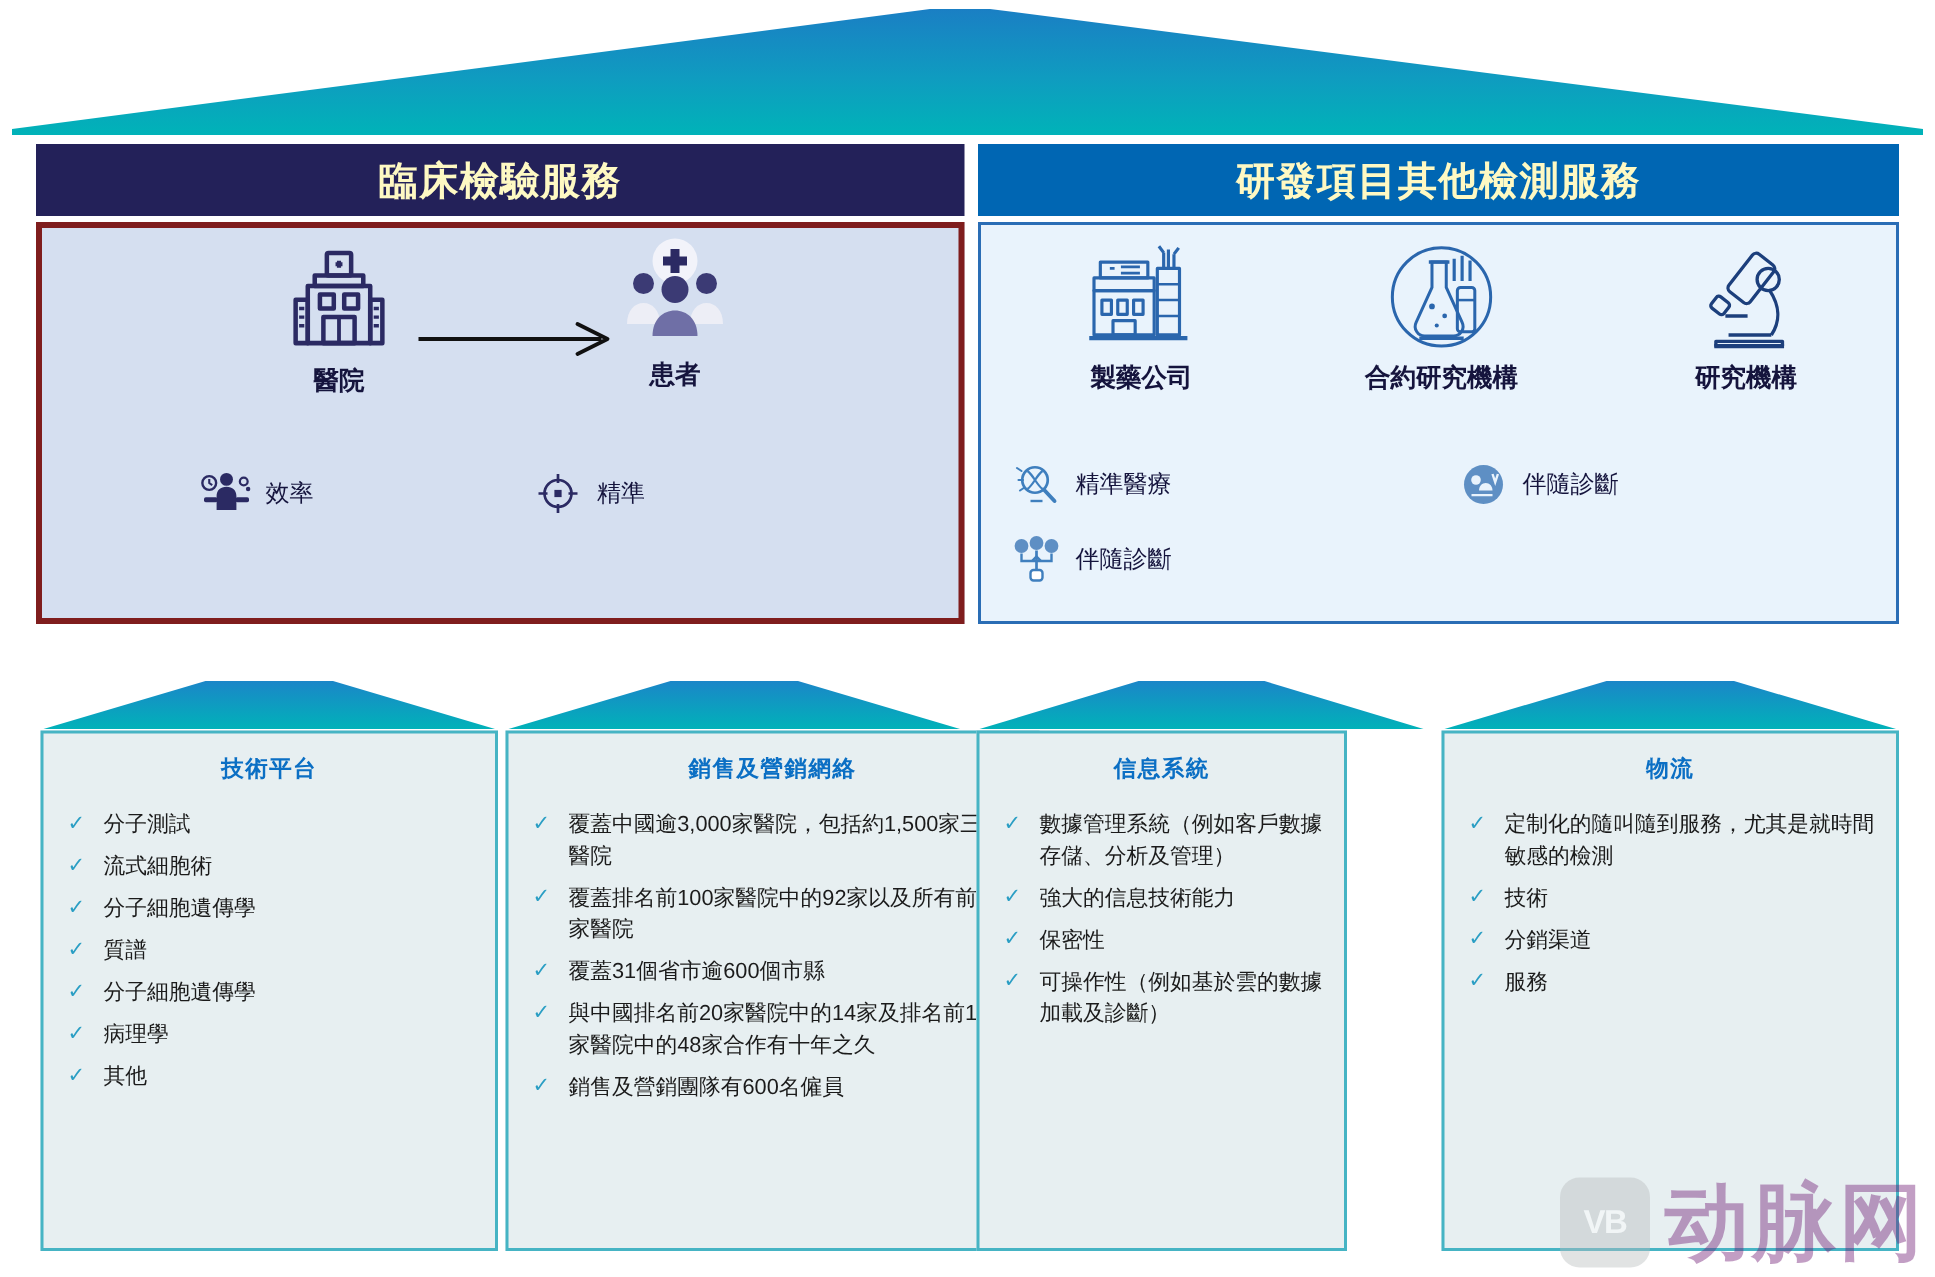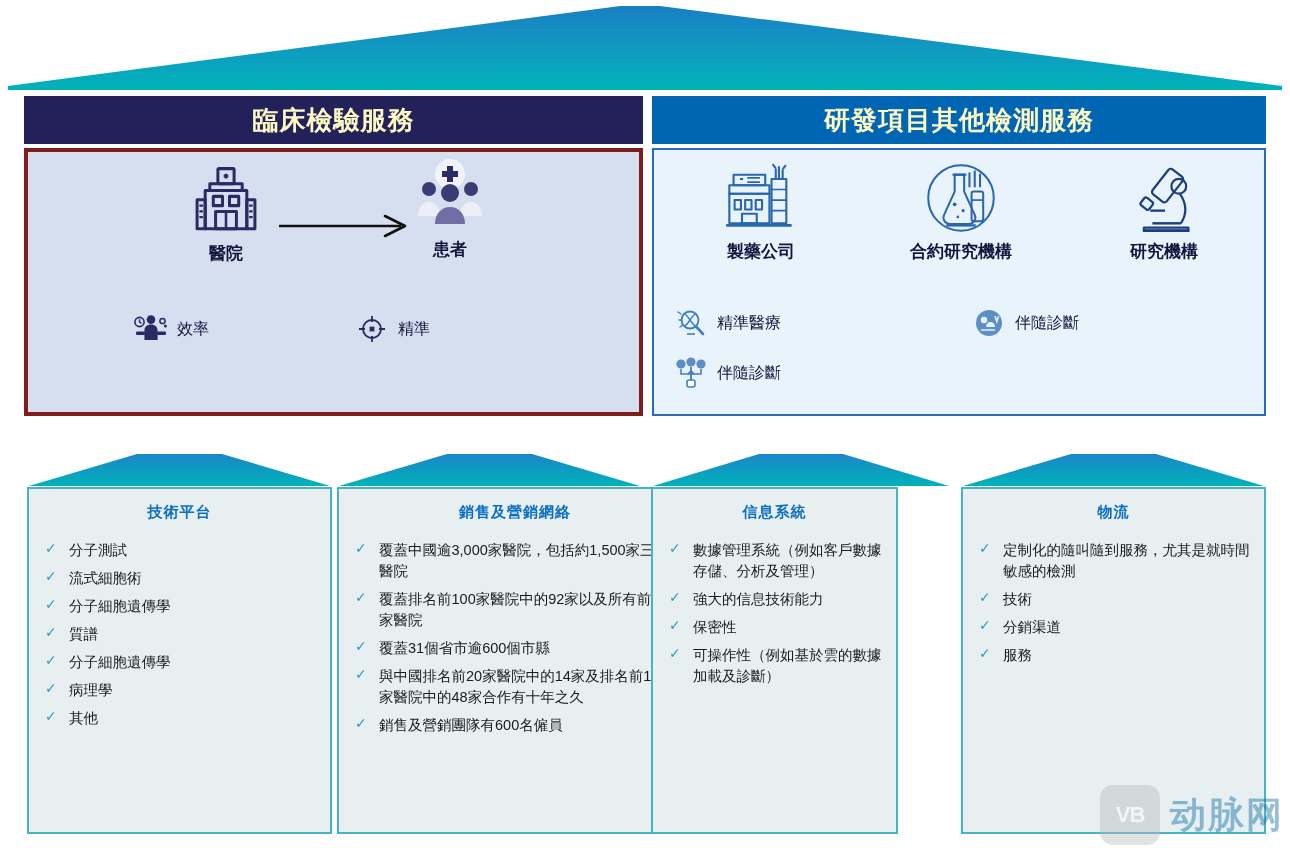--- a/index.html
+++ b/index.html
@@ -102,21 +102,21 @@
     display:flex;align-items:center;gap:10px;
     opacity:.42;pointer-events:none;
   }
   #watermark .vb{
     width:60px;height:60px;border-radius:13px;background:#b9bdbe;
     color:#ffffff;font-size:22px;font-weight:bold;
     display:flex;align-items:center;justify-content:center;
     font-family:"Liberation Sans",sans-serif;letter-spacing:-1px;
   }
   #watermark .wm-text{
-    font-size:36px;font-weight:bold;color:#0369a1;
+    font-size:56px;font-weight:bold;color:#701a75;
     letter-spacing:2px;line-height:1;
   }
 </style>
 </head>
 <body>
 
 <div id="roof-wrap">
   <svg width="1290" height="92" viewBox="0 0 1290 92">
     <defs>
       <linearGradient id="roofGrad" x1="0" y1="0" x2="0" y2="1">

